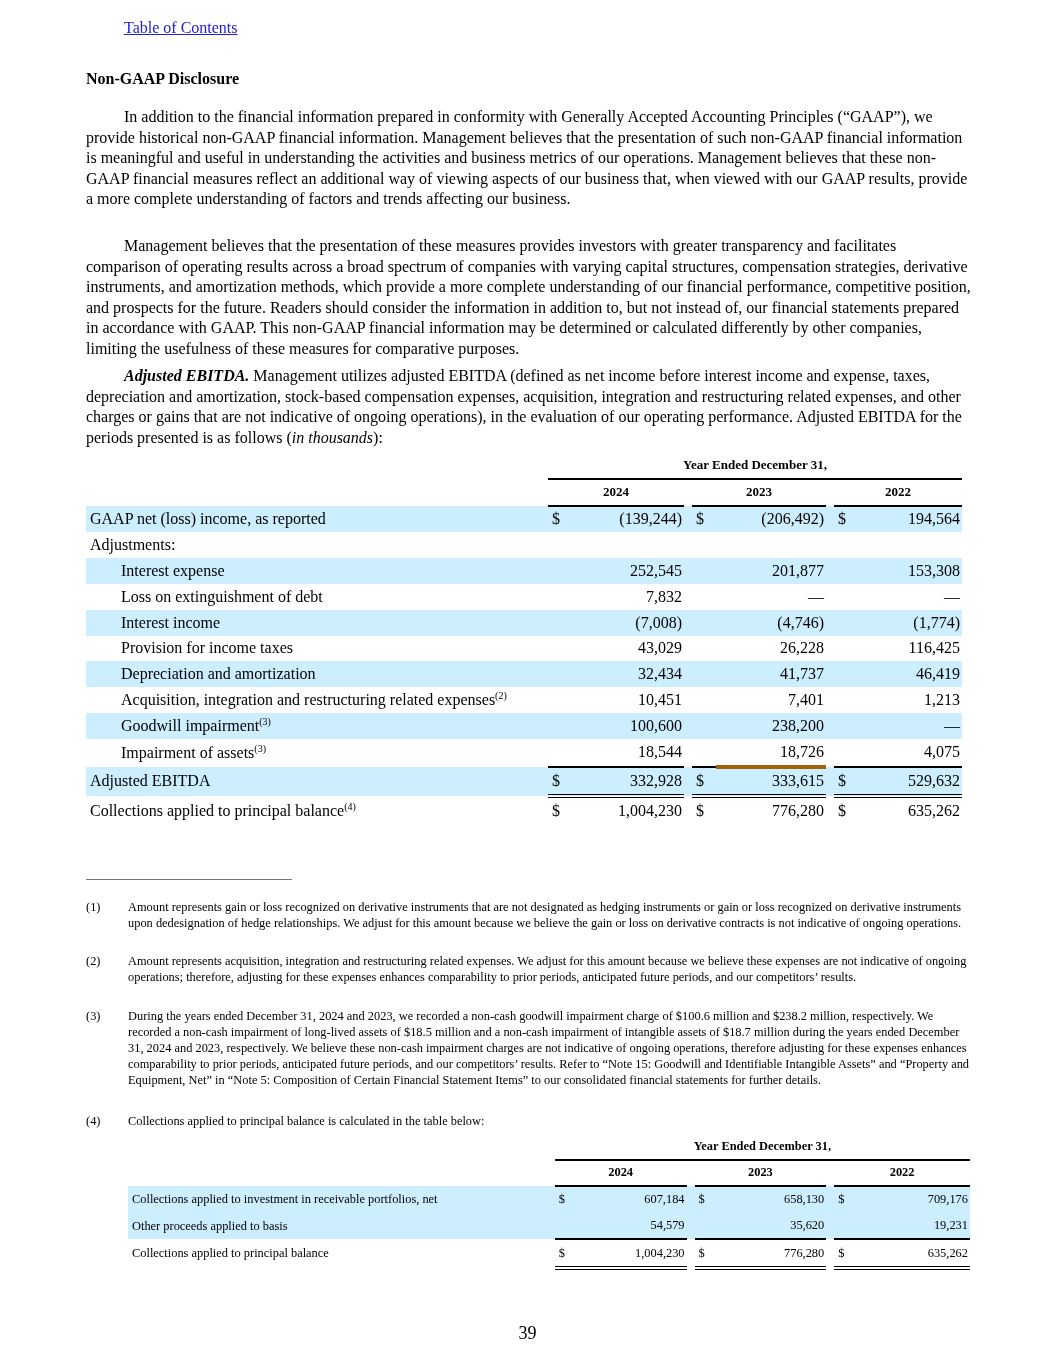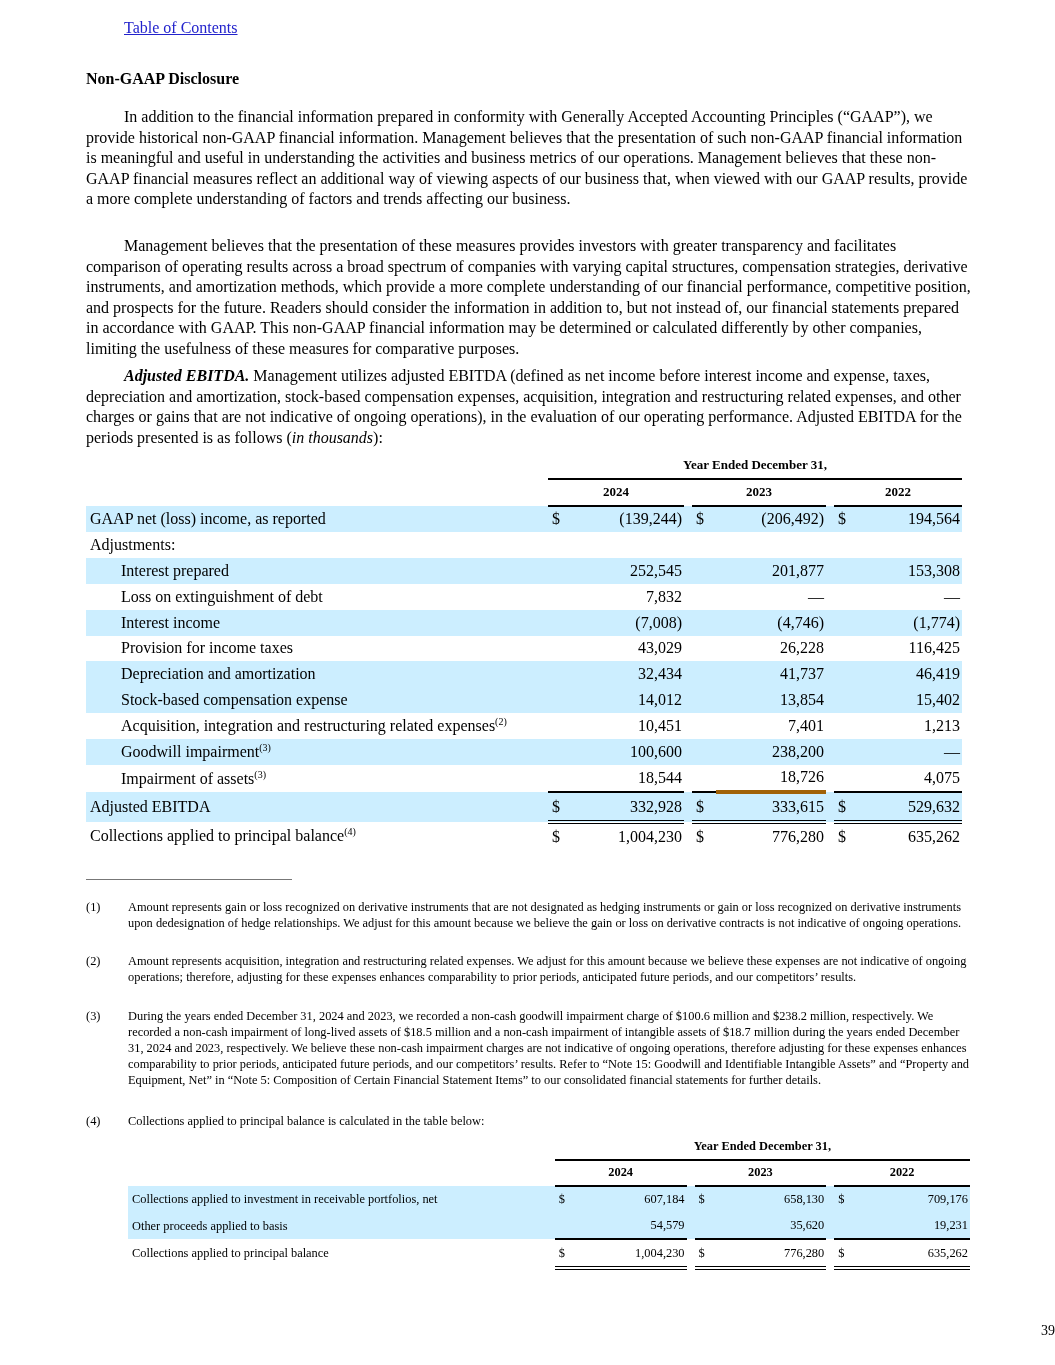--- a/index.html
+++ b/index.html
@@ -31,21 +31,21 @@
   .fn .ftxt { flex: 1; }
   .fn1 { top: 899px; }
   .fn2 { top: 953px; }
   .fn3 { top: 1008px; }
   .fn4 { top: 1113px; }
 
   .t2 { left: 128px; top: 1134px; width: 842px; font-size: 12.4px; }
   .t2 td { height: 25.6px; padding: 0; vertical-align: middle; }
   .t2 .hdr-top, .t2 .hdr-yr { font-size: 12.4px; height: 20px !important; }
 
-  .pagenum { position: absolute; left: 0; width: 1055px; top: 1323px; text-align: right; font-size: 14px; }
+  .pagenum { position: absolute; left: 0; width: 1055px; top: 1323px; text-align: center; font-size: 18px; }
 </style>
 </head>
 <body>
 
 <a class="toc">Table of Contents</a>
 <div class="heading">Non-GAAP Disclosure</div>
 
 <div class="para p1">In addition to the financial information prepared in conformity with Generally Accepted Accounting Principles (“GAAP”), we provide historical non-GAAP financial information. Management believes that the presentation of such non-GAAP financial information is meaningful and useful in understanding the activities and business metrics of our operations. Management believes that these non-GAAP financial measures reflect an additional way of viewing aspects of our business that, when viewed with our GAAP results, provide a more complete understanding of factors and trends affecting our business.</div>
 <div class="para p2">Management believes that the presentation of these measures provides investors with greater transparency and facilitates comparison of operating results across a broad spectrum of companies with varying capital structures, compensation strategies, derivative instruments, and amortization methods, which provide a more complete understanding of our financial performance, competitive position, and prospects for the future. Readers should consider the information in addition to, but not instead of, our financial statements prepared in accordance with GAAP. This non-GAAP financial information may be determined or calculated differently by other companies, limiting the usefulness of these measures for comparative purposes.</div>
 <div class="para p3"><b>Adjusted EBITDA.</b><span> Management utilizes adjusted EBITDA (defined as net income before interest income and expense, taxes, depreciation and amortization, stock-based compensation expenses, acquisition, integration and restructuring related expenses, and other charges or gains that are not indicative of ongoing operations), in the evaluation of our operating performance. Adjusted EBITDA for the periods presented is as follows (</span><i>in thousands</i><span>):</span></div>
@@ -84,21 +84,21 @@
     <td class="cell num">(206,492)</td>
     <td class="cell gap"></td>
     <td class="cell dol">$</td>
     <td class="cell num">194,564</td>
   </tr>
   <tr>
     <td class="lbl">Adjustments:</td>
     <td colspan="8"></td>
   </tr>
   <tr class="hl">
-    <td class="lbl ind">Interest prepared</td>
+    <td class="lbl ind">Interest expense</td>
     <td class="cell"></td>
         <td class="cell num">252,545</td>
         <td class="cell"></td>
     <td class="cell"></td>
         <td class="cell num">201,877</td>
         <td class="cell"></td>
     <td class="cell"></td>
         <td class="cell num">153,308</td>
   </tr>
   <tr>
@@ -137,31 +137,20 @@
   <tr class="hl">
     <td class="lbl ind">Depreciation and amortization</td>
     <td class="cell"></td>
         <td class="cell num">32,434</td>
         <td class="cell"></td>
     <td class="cell"></td>
         <td class="cell num">41,737</td>
         <td class="cell"></td>
     <td class="cell"></td>
         <td class="cell num">46,419</td>
-  </tr>
-  <tr class="hl">
-    <td class="lbl ind">Stock-based compensation expense</td>
-    <td class="cell"></td>
-        <td class="cell num">14,012</td>
-        <td class="cell"></td>
-    <td class="cell"></td>
-        <td class="cell num">13,854</td>
-        <td class="cell"></td>
-    <td class="cell"></td>
-        <td class="cell num">15,402</td>
   </tr>
   <tr>
     <td class="lbl ind"><span>Acquisition, integration and restructuring related expenses</span><sup>(2)</sup></td>
     <td></td>
         <td class="num">10,451</td>
         <td></td>
     <td></td>
         <td class="num">7,401</td>
         <td></td>
     <td></td>

